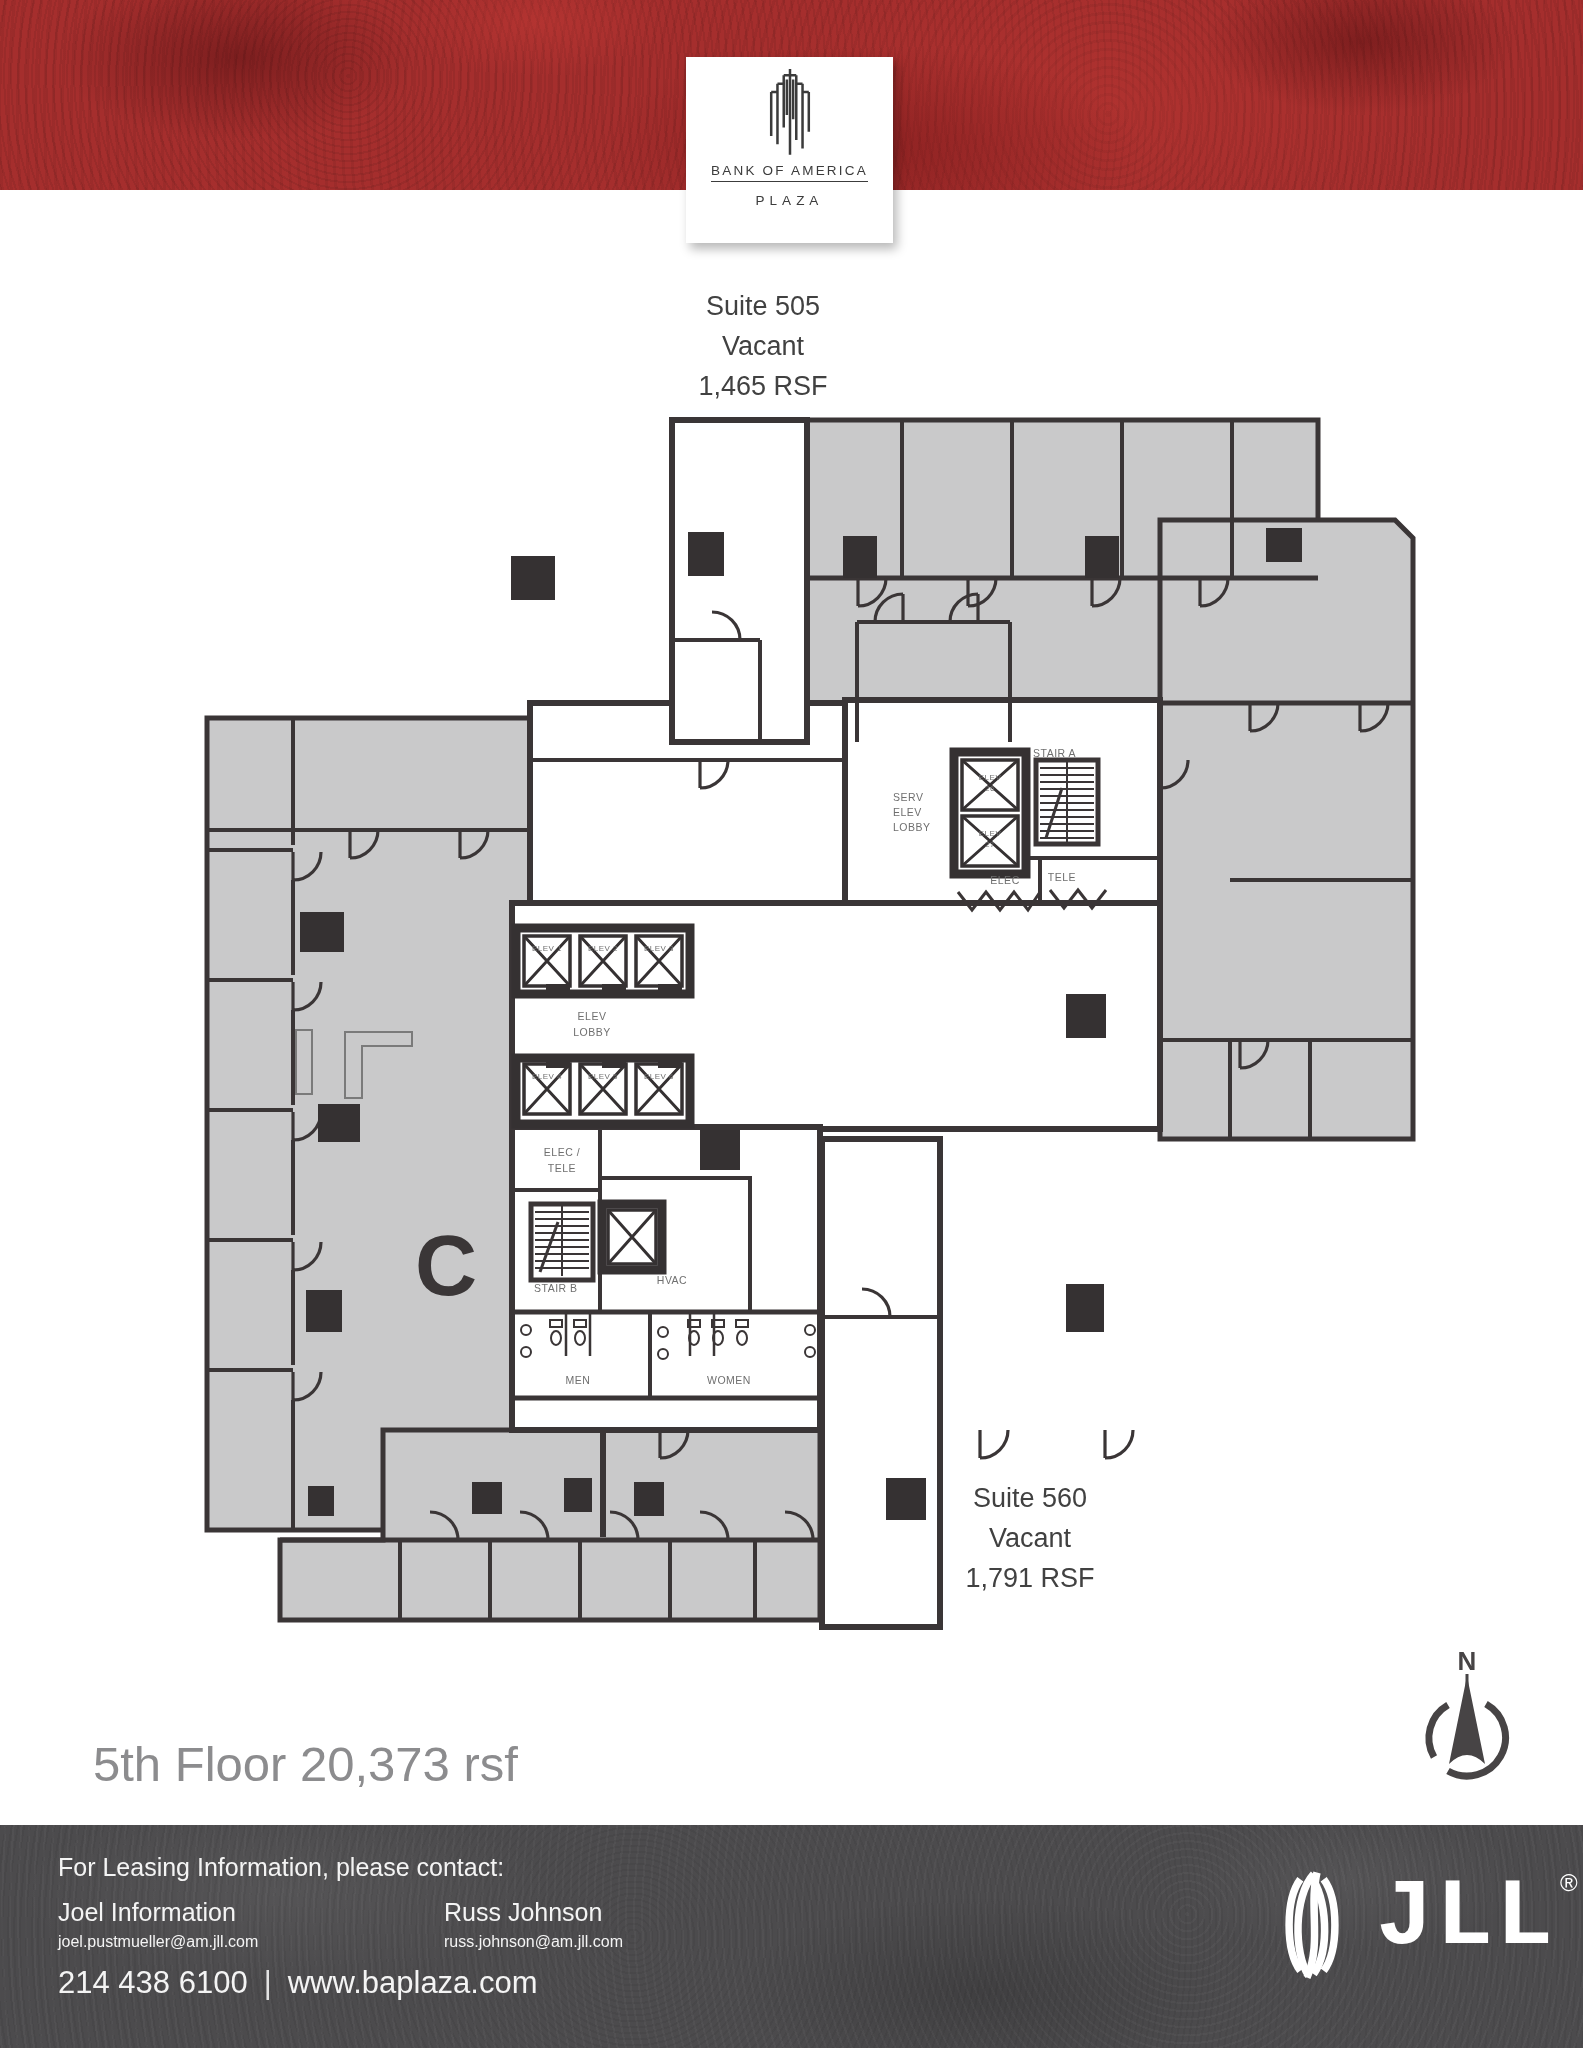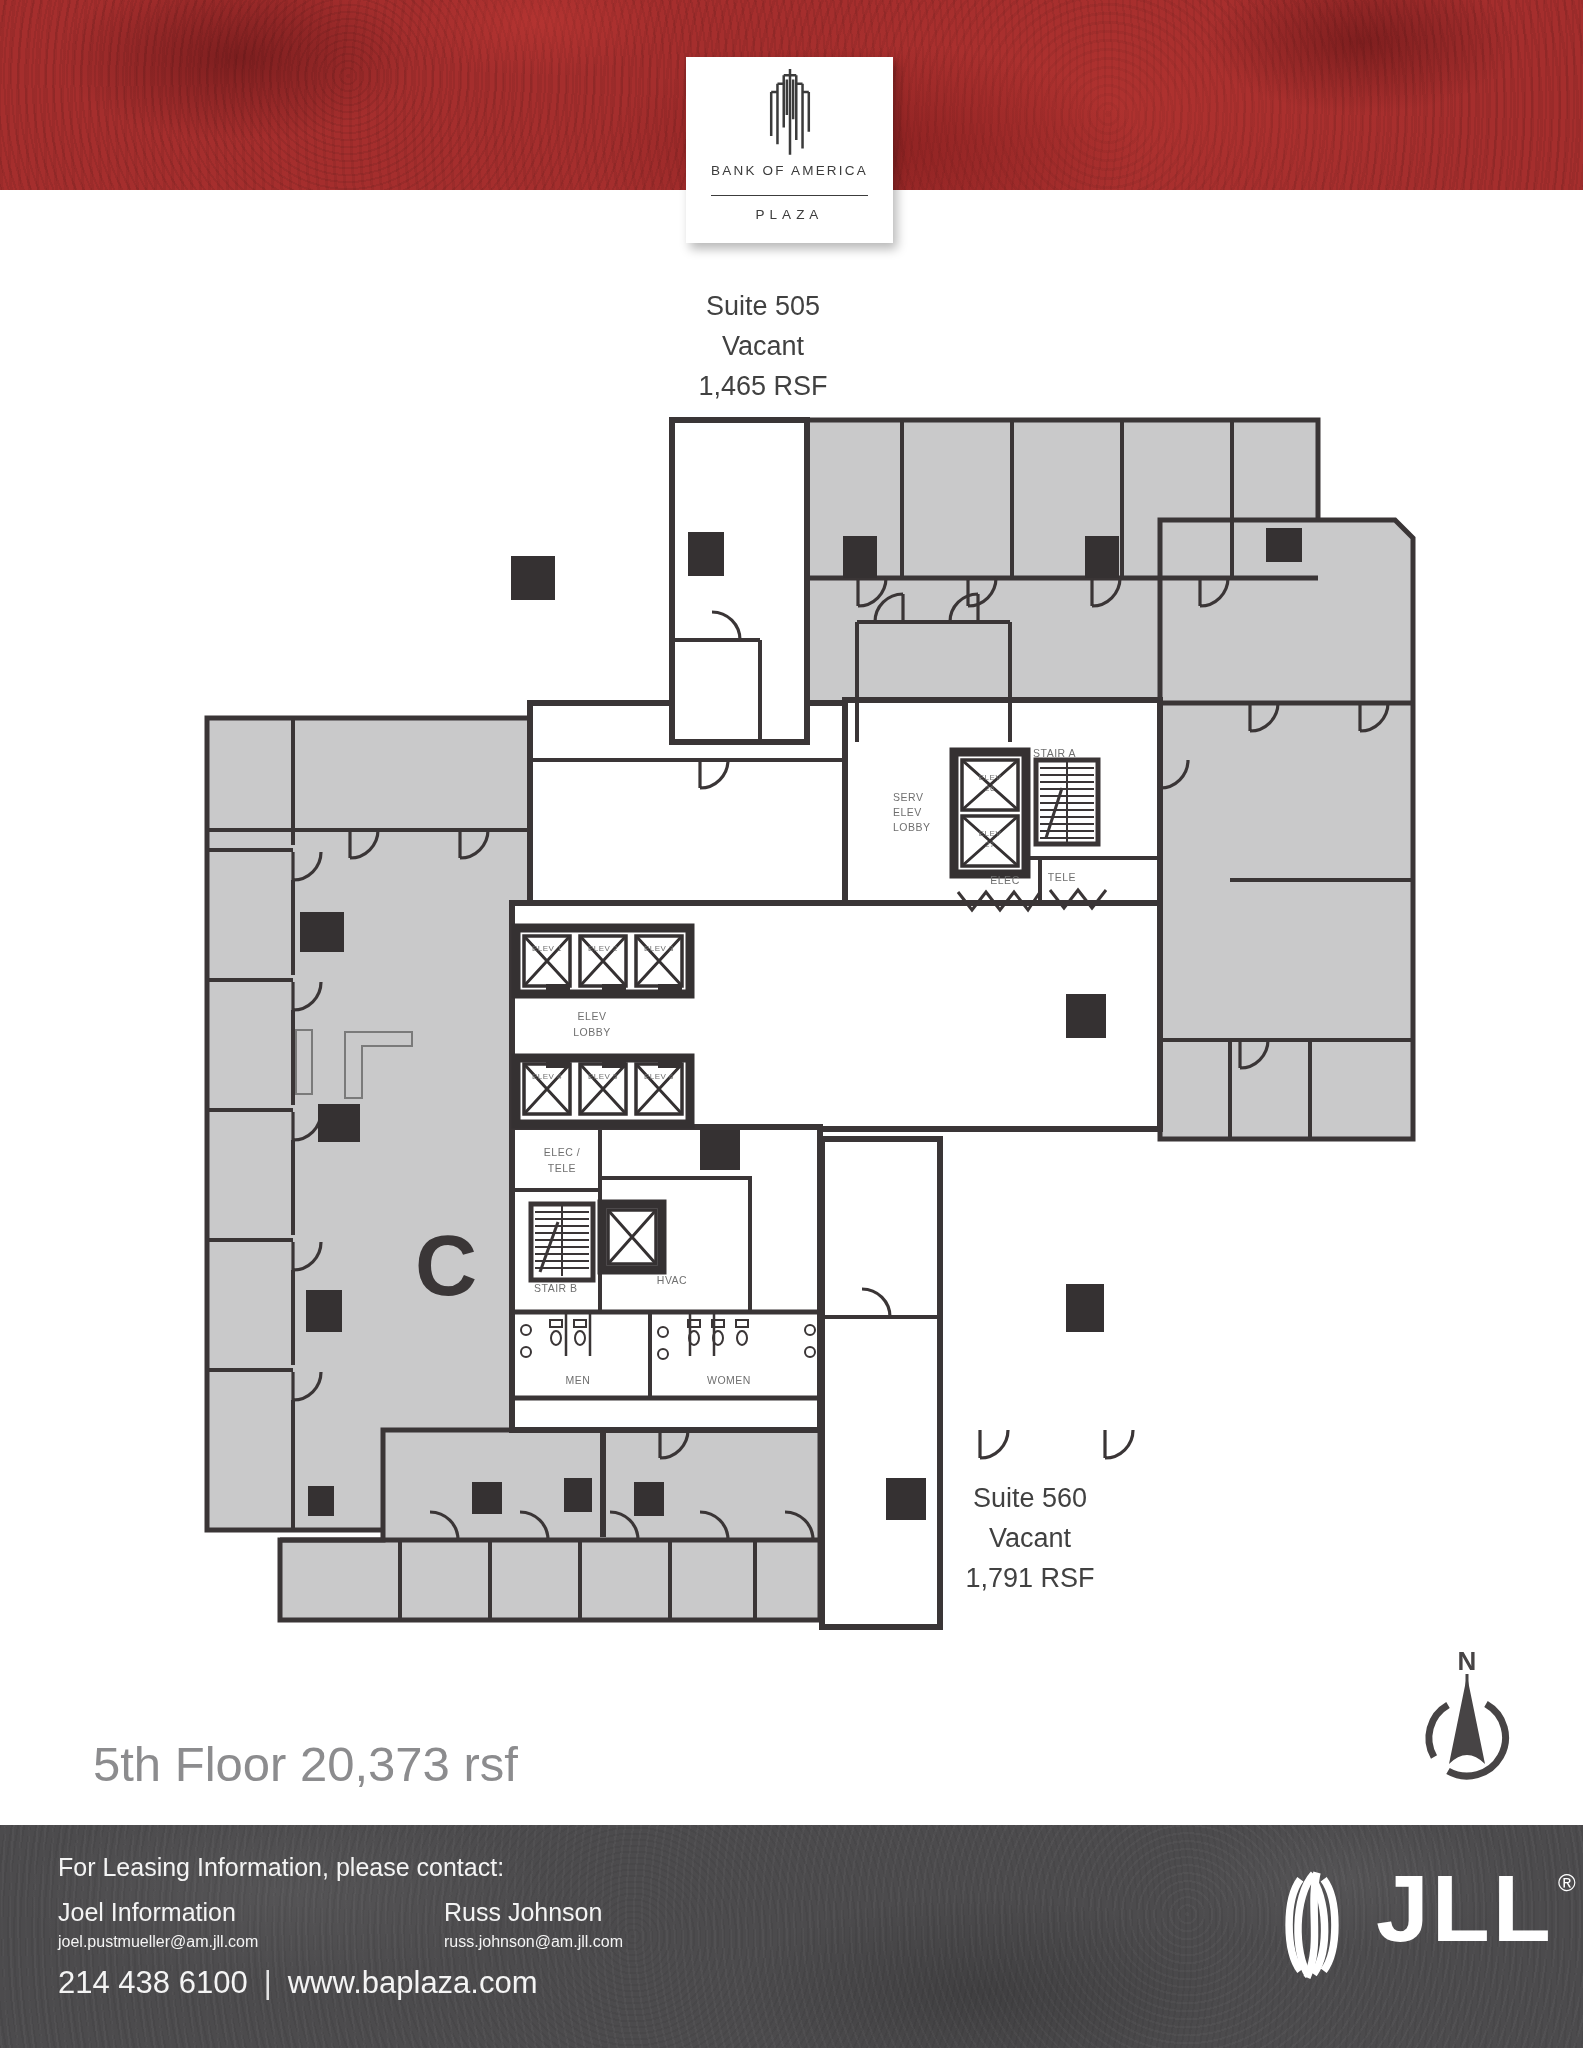--- a/index.html
+++ b/index.html
@@ -16,21 +16,21 @@
       radial-gradient(ellipse 220px 90px at 34% 12%, rgba(205,62,56,.35), transparent 60%),
       radial-gradient(ellipse 520px 200px at 70% 55%, rgba(196,58,52,.32), transparent 70%),
       repeating-radial-gradient(circle at 22% 40%, rgba(0,0,0,.07) 0 2px, transparent 2px 7px),
       repeating-radial-gradient(circle at 70% 60%, rgba(0,0,0,.06) 0 3px, transparent 3px 9px);}
 
   
   .logo-card{position:absolute;left:686px;top:57px;width:207px;height:186px;background:#fff;
     box-shadow:4px 6px 10px rgba(0,0,0,.28);text-align:center;}
   .logo-card svg{display:block;margin:10px auto 0;}
   .logo-name{display:inline-block;font-size:13.5px;letter-spacing:2.2px;color:#3c3c3c;
-    border-bottom:1.5px solid #3c3c3c;padding-bottom:17px;margin-top:2px;white-space:nowrap;}
+    border-bottom:1.5px solid #3c3c3c;padding-bottom:3px;margin-top:2px;white-space:nowrap;}
   .logo-sub{font-size:13.5px;letter-spacing:5px;color:#3c3c3c;margin-top:11px;}
 
   
   .suite-label{position:absolute;width:250px;text-align:center;color:#414141;font-size:27px;line-height:40px;}
   .s505{left:638px;top:286px;}
   .s560{left:905px;top:1478px;}
 
   
   .floor-label{position:absolute;left:93px;top:1736px;font-size:49px;color:#8c8c8e;}
 
@@ -50,22 +50,22 @@
       repeating-radial-gradient(circle at 40% 50%, rgba(0,0,0,.05) 0 2px, transparent 2px 6px),
       repeating-radial-gradient(circle at 75% 40%, rgba(255,255,255,.03) 0 2px, transparent 2px 8px);}
   .f-heading{position:absolute;left:58px;top:28px;font-size:25px;}
   .f-name{font-size:25px;line-height:30px;}
   .f-email{font-size:16px;line-height:30px;}
   .f-col1{position:absolute;left:58px;top:72px;}
   .f-col2{position:absolute;left:444px;top:72px;}
   .f-phoneline{position:absolute;left:58px;top:140px;font-size:31px;display:flex;align-items:center;}
   .f-div{margin:0 16px;font-weight:300;opacity:.9;}
   .jll{position:absolute;left:1262px;top:36px;display:flex;align-items:flex-start;}
-  .jll-text{font-family:Liberation Sans, sans-serif;font-weight:bold;font-size:95px;line-height:95px;
-    color:#ffffff;letter-spacing:3px;margin-left:14px;margin-top:0;}
+  .jll-text{font-family:Liberation Mono, monospace;font-weight:bold;font-size:95px;line-height:95px;
+    color:#ffffff;letter-spacing:3px;margin-left:14px;margin-top:10px;}
   .jll-reg{font-size:24px;color:#fff;margin-left:4px;margin-top:8px;}
 </style>
 </head>
 <body>
 
 <div class="page">
 
   <div class="red-band"></div>
 
   <div class="logo-card">

